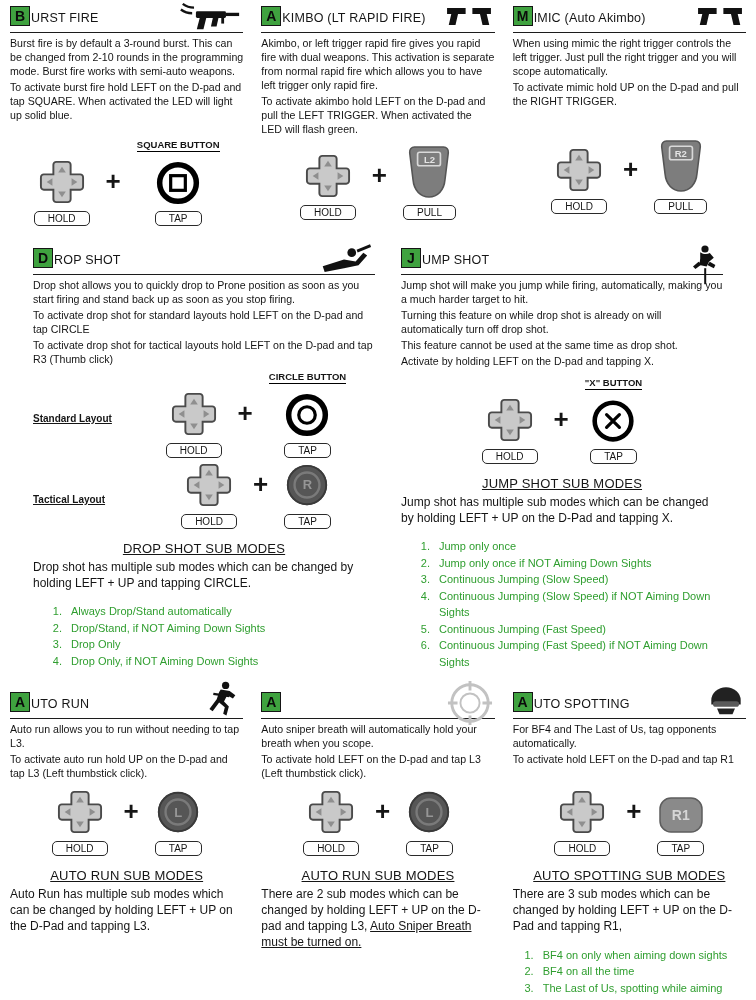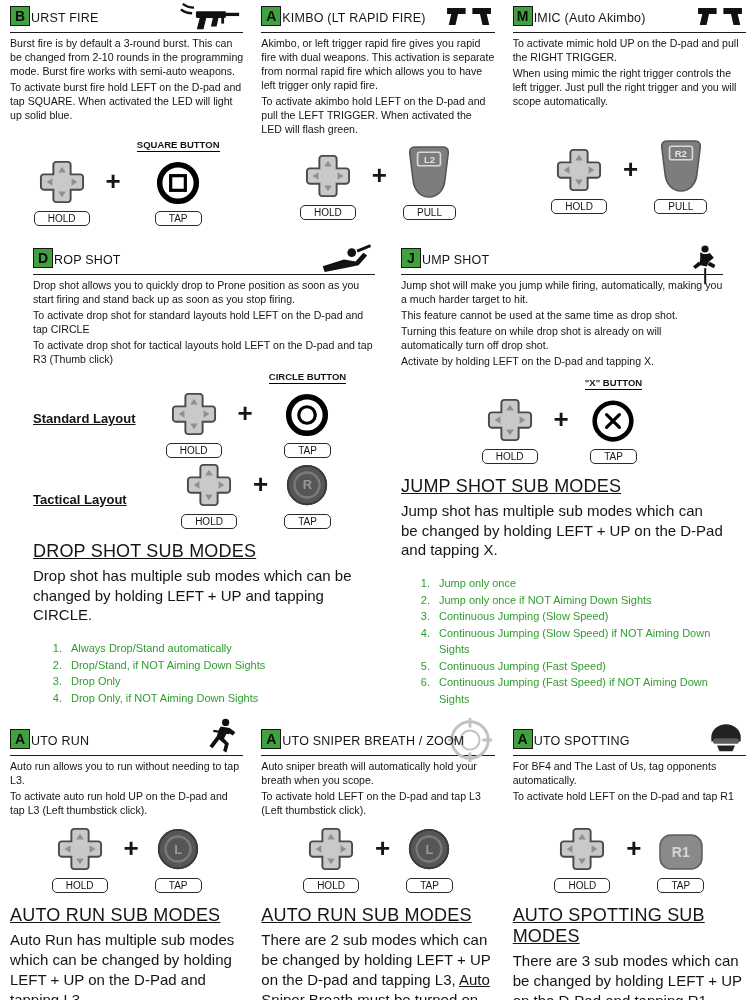--- a/index.html
+++ b/index.html
@@ -29,23 +29,23 @@
   .trigger{position:relative;width:46px;height:54px;}
   .trigger svg{width:46px;height:54px;display:block;}
   .t-label{position:absolute;top:9px;left:0;right:0;text-align:center;font-size:9.5px;font-weight:bold;color:#e3e3e3;}
   .stick{position:relative;width:46px;height:46px;}
   .stick svg{width:46px;height:46px;display:block;}
   .stick-letter{position:absolute;inset:0;display:flex;align-items:center;justify-content:center;font-size:13px;font-weight:bold;color:#969696;}
   .bumper{position:relative;width:46px;height:40px;}
   .bumper svg{width:46px;height:40px;display:block;}
   .bumper-label{position:absolute;inset:0;display:flex;align-items:center;justify-content:center;font-size:14px;font-weight:bold;color:#d6d6d6;}
   .combo-row{display:flex;align-items:center;margin-top:4px;}
-  .layout-label{flex:0 0 104px;font-size:13px;font-weight:bold;text-decoration:underline;align-self:center;padding-top:8px;}
-  .submodes-title{font-size:18px;text-decoration:underline;margin-top:12px;letter-spacing:.2px;}
-  .submodes-intro{font-size:15px;line-height:1.32;margin-top:4px;}
+  .layout-label{flex:0 0 104px;font-size:10px;font-weight:bold;text-decoration:underline;align-self:center;padding-top:8px;}
+  .submodes-title{font-size:13px;text-decoration:underline;margin-top:12px;letter-spacing:.2px;text-align:center;}
+  .submodes-intro{font-size:12px;line-height:1.32;margin-top:4px;}
   ol.submodes{margin:5px 0 0 0;padding-left:32px;color:var(--list-green,#2f9e2f);font-weight:normal;font-size:11px;line-height:1.5;}
   ol.submodes li{padding-left:6px;}
   .u-text{text-decoration:underline;}
 </style>
 </head>
 <body>
 
 <svg width="0" height="0" style="position:absolute" aria-hidden="true">
   <defs>
     <symbol id="sym-dpad" viewBox="0 0 48 48">
@@ -190,22 +190,22 @@
 
     <section>
       <header class="sec-head">
         <span class="cap">M</span>
         <span class="sec-title">IMIC (Auto Akimbo)</span>
         <svg class="head-icon" style="width:48px;height:27px;top:-3px">
             <use href="#sym-pistols"></use>
           </svg>
       </header>
       <div class="text-block">
+        <p class="body-text">When using mimic the right trigger controls the left trigger. Just pull the right trigger and you will scope automatically.</p>
         <p class="body-text">To activate mimic hold UP on the D-pad and pull the RIGHT TRIGGER.</p>
-        <p class="body-text">When using mimic the right trigger controls the left trigger. Just pull the right trigger and you will scope automatically.</p>
       </div>
       <div class="combo">
         <div class="combo-col">
           <svg class="dpad">
               <use href="#sym-dpad"></use>
             </svg>
           <span class="pill">HOLD</span>
         </div>
         <span class="plus">+</span>
         <div class="combo-col">
@@ -292,22 +292,22 @@
     <section class="col-jump">
       <header class="sec-head">
         <span class="cap">J</span>
         <span class="sec-title">UMP SHOT</span>
         <svg class="head-icon" style="width:32px;height:50px;top:-8px">
             <use href="#sym-jump"></use>
           </svg>
       </header>
       <div class="text-block">
         <p class="body-text">Jump shot will make you jump while firing, automatically, making you a much harder target to hit.</p>
+        <p class="body-text">Turning this feature on while drop shot is already on will automatically turn off drop shot.</p>
         <p class="body-text">This feature cannot be used at the same time as drop shot.</p>
-        <p class="body-text">Turning this feature on while drop shot is already on will automatically turn off drop shot.</p>
         <p class="body-text">Activate by holding LEFT on the D-pad and tapping X.</p>
       </div>
       <div class="combo">
         <div class="combo-col">
           <svg class="dpad">
               <use href="#sym-dpad"></use>
             </svg>
           <span class="pill">HOLD</span>
         </div>
         <span class="plus">+</span>
@@ -364,21 +364,20 @@
           <span class="pill">TAP</span>
         </div>
       </div>
       <div class="submodes-title">AUTO RUN SUB MODES</div>
       <p class="submodes-intro">Auto Run has multiple sub modes which can be changed by holding LEFT + UP on the D-Pad and tapping L3.</p>
     </section>
 
     <section>
       <header class="sec-head">
         <span class="cap">A</span>
-        <span class="sec-title">UTO SNIPER BREATH / ZOOM</span>
         <svg class="head-icon" style="width:46px;height:46px;top:-12px">
             <use href="#sym-crosshair"></use>
           </svg>
       </header>
       <div class="text-block">
         <p class="body-text">Auto sniper breath will automatically hold your breath when you scope.</p>
         <p class="body-text">To activate hold LEFT on the D-pad and tap L3 (Left thumbstick click).</p>
       </div>
       <div class="combo">
         <div class="combo-col">

